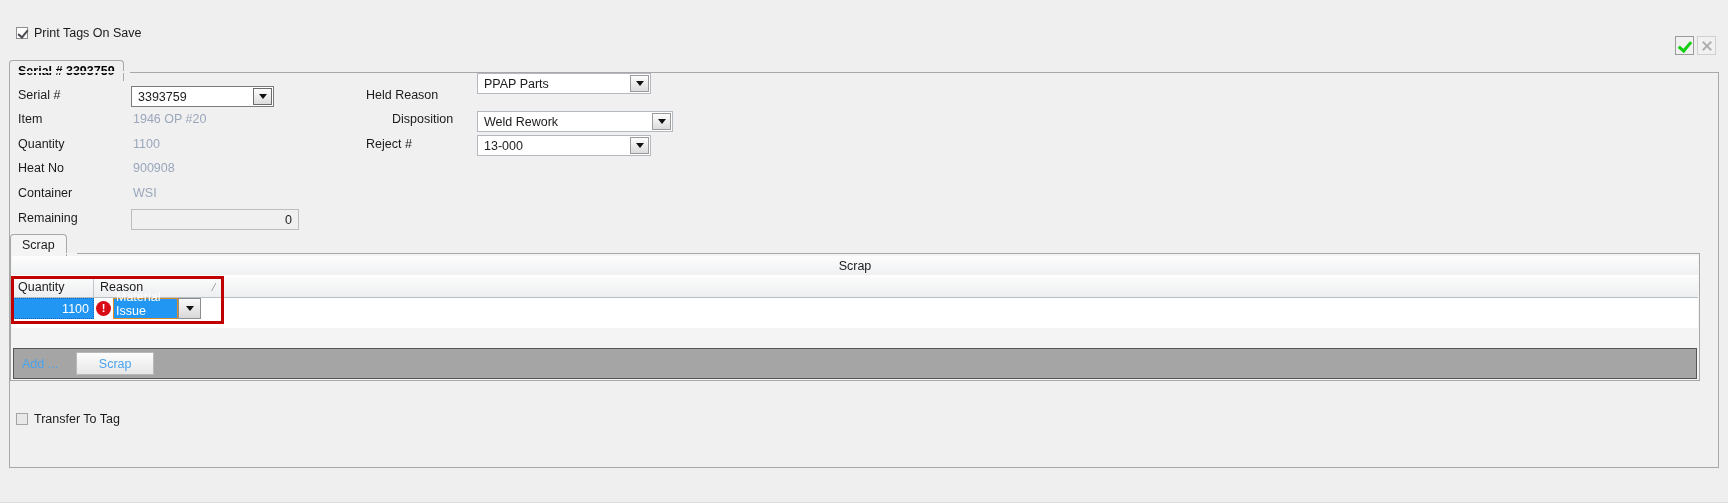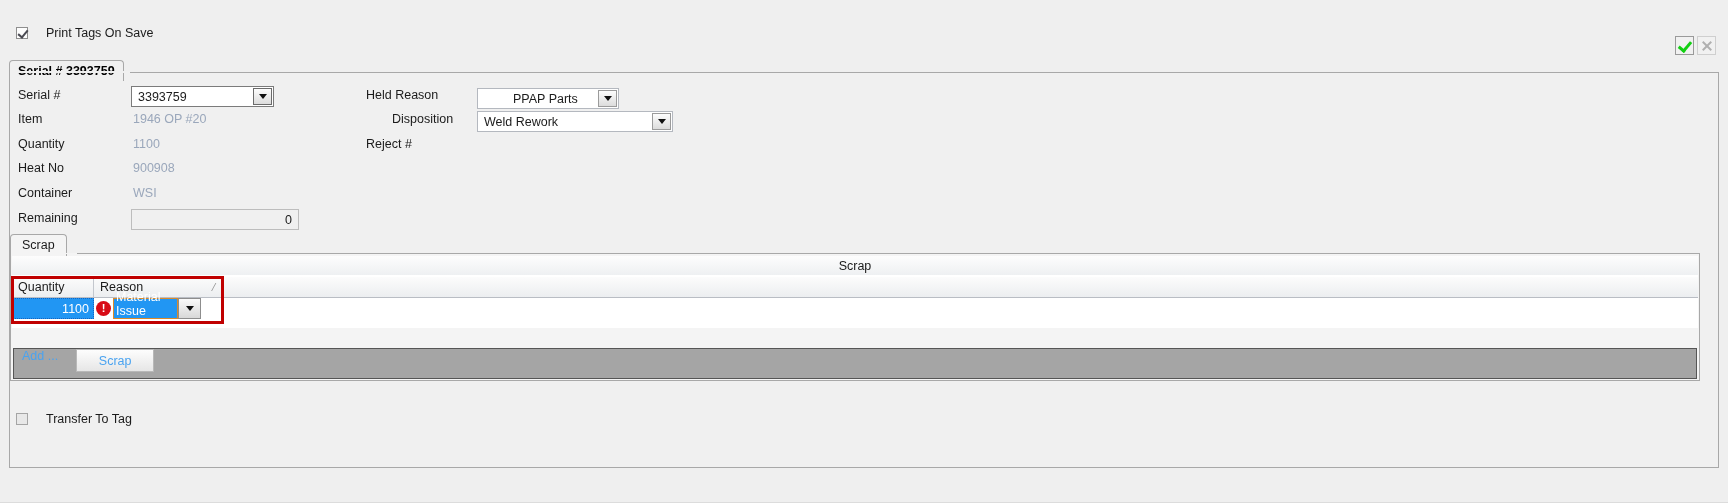--- a/index.html
+++ b/index.html
@@ -52,21 +52,21 @@
     text-align: center;
     color: #1b1b1b;
     cursor: pointer;
   }
 
   
   .chk-row {
     position: absolute;
     display: flex;
     align-items: center;
-    gap: 18px;
+    gap: 6px;
   }
   .chk-print { left: 16px; top: 26px; }
   .chk-transfer { left: 16px; top: 412px; }
 
   .cb {
     width: 12px; height: 12px;
     background: #fdfdfd;
     border: 1px solid #8e8e8e;
     box-sizing: border-box;
     position: relative;
@@ -395,21 +395,21 @@
   
   .btn-bar {
     position: absolute;
     left: 13px; top: 348px;
     width: 1684px;
     height: 31px;
     background: #a5a5a5;
     border: 1px solid #555555;
     box-sizing: border-box;
     display: flex;
-    align-items: flex-start;
+    align-items: center;
   }
   .add-link {
     margin-left: 8px;
     font-size: 12.5px;
     color: #4aa3f0;
     cursor: pointer;
   }
   .scrap-btn {
     margin-left: 18px;
     width: 78px;
@@ -476,32 +476,38 @@
   <div class="fld-ro" style="left:133px; top:161px;">900908</div>
   <div class="fld-ro" style="left:133px; top:186px;">WSI</div>
   <div class="textbox-ro" style="left:131px; top:209px; width:168px;">
     <span>0</span>
   </div>
 
   <div class="fld-label" style="left:366px; top:88px;">Held Reason</div>
   <div class="fld-label" style="left:366px; top:112px;margin-left:26px;">Disposition</div>
   <div class="fld-label" style="left:366px; top:137px;">Reject #</div>
 
-  <div class="combo flat" style="left:477px; top:88px; width:142px;padding-left:29px;">
+  <div class="combo flat" style="left:477px; top:73px; width:174px;">
     <span class="val">PPAP Parts</span>
     <span class="arrowbox">
       <span class="caret"></span>
     </span>
   </div>
   <div class="combo flat" style="left:477px; top:111px; width:196px;">
     <span class="val">Weld Rework</span>
     <span class="arrowbox">
       <span class="caret"></span>
     </span>
   </div>
+  <div class="combo flat" style="left:477px; top:135px; width:174px;">
+    <span class="val">13-000</span>
+    <span class="arrowbox">
+      <span class="caret"></span>
+    </span>
+  </div>
 
   <div class="scrap-tab">
     <span>Scrap</span>
   </div>
   <div class="scrap-panel"></div>
   <div class="scrap-panel-cover"></div>
 
   <div class="grid-caption">
     <span>Scrap</span>
   </div>

